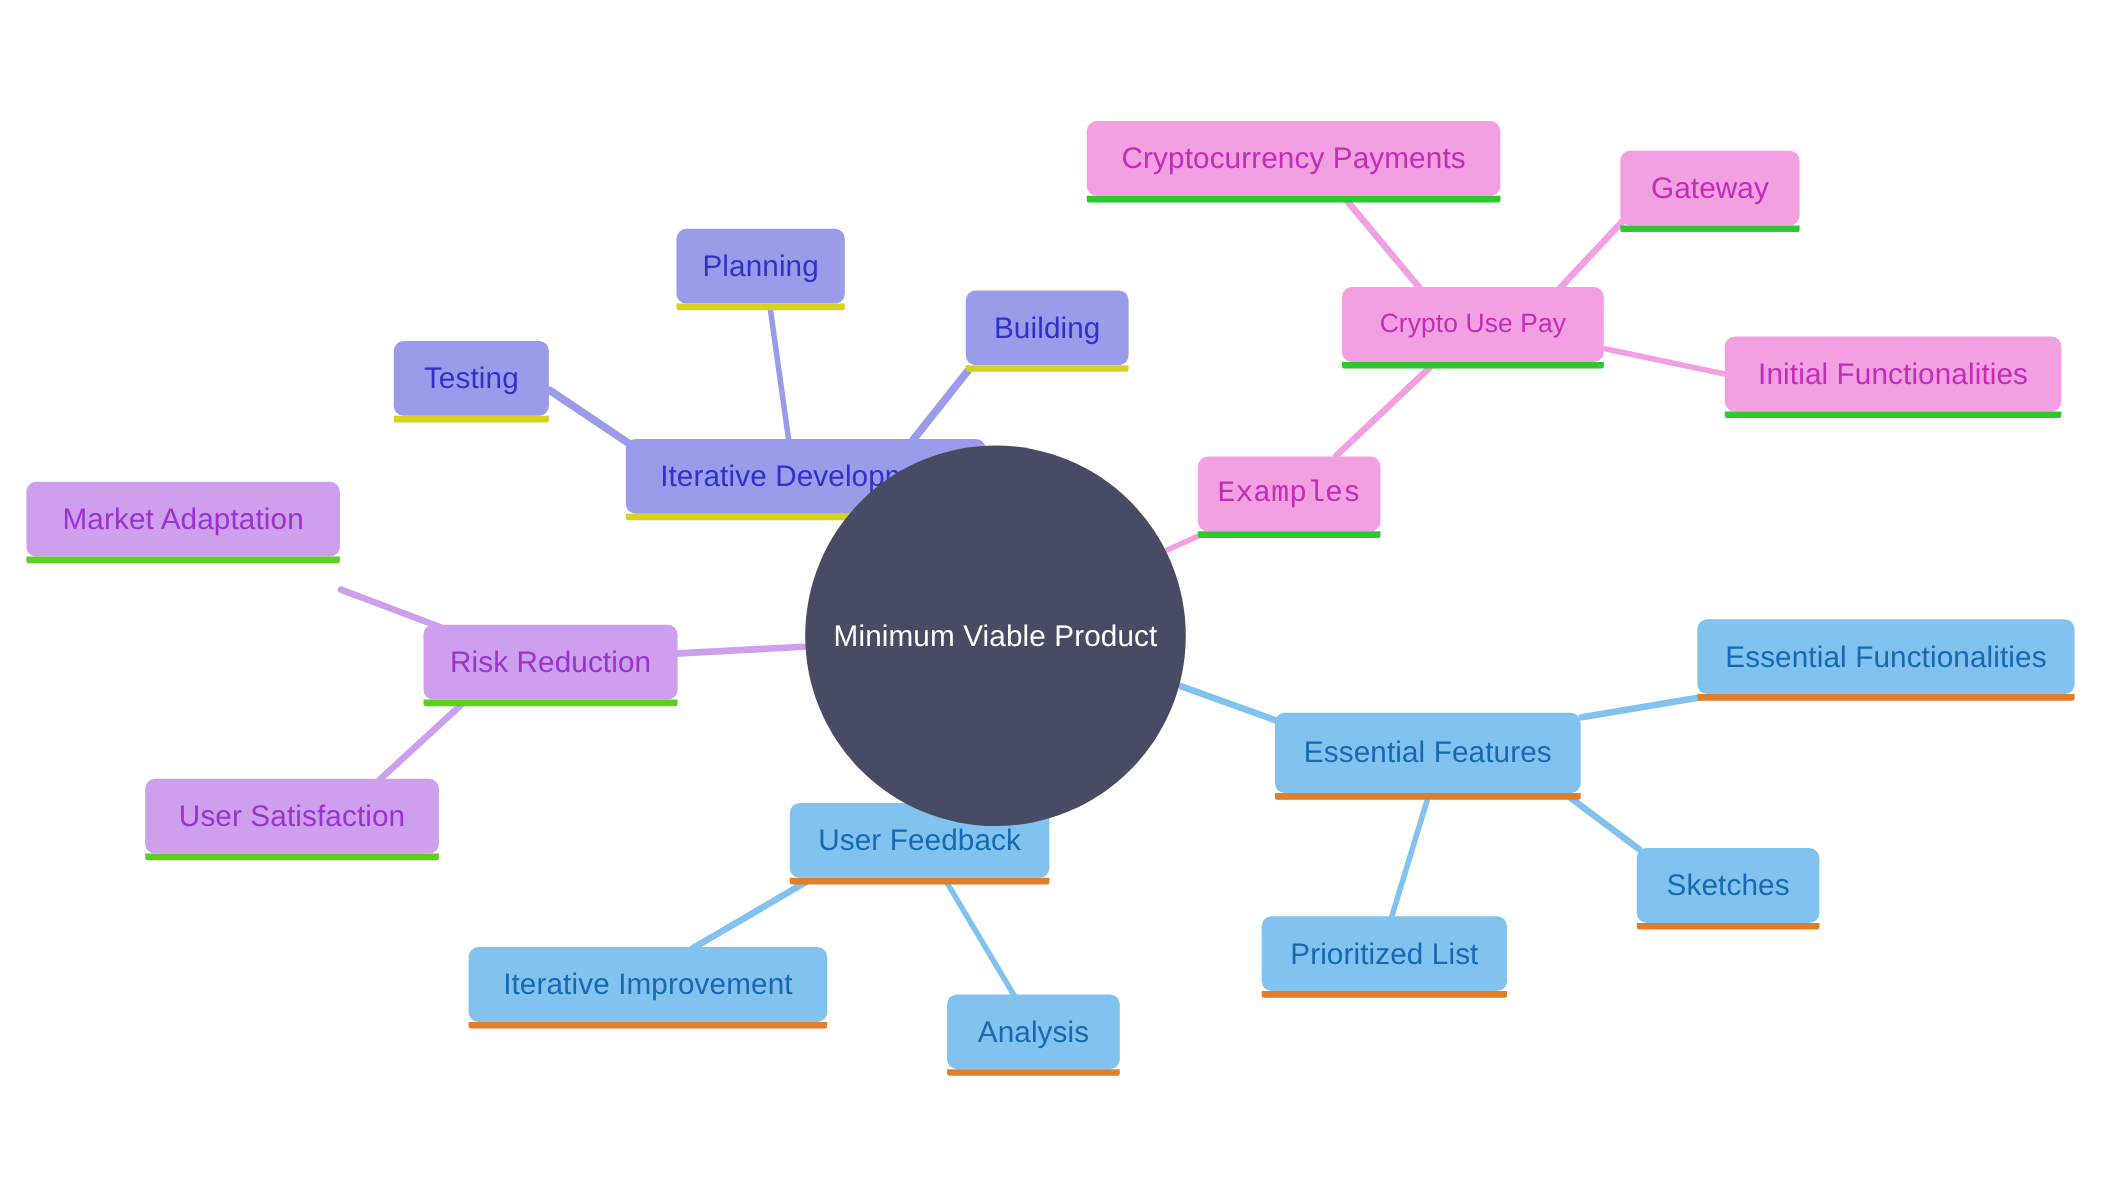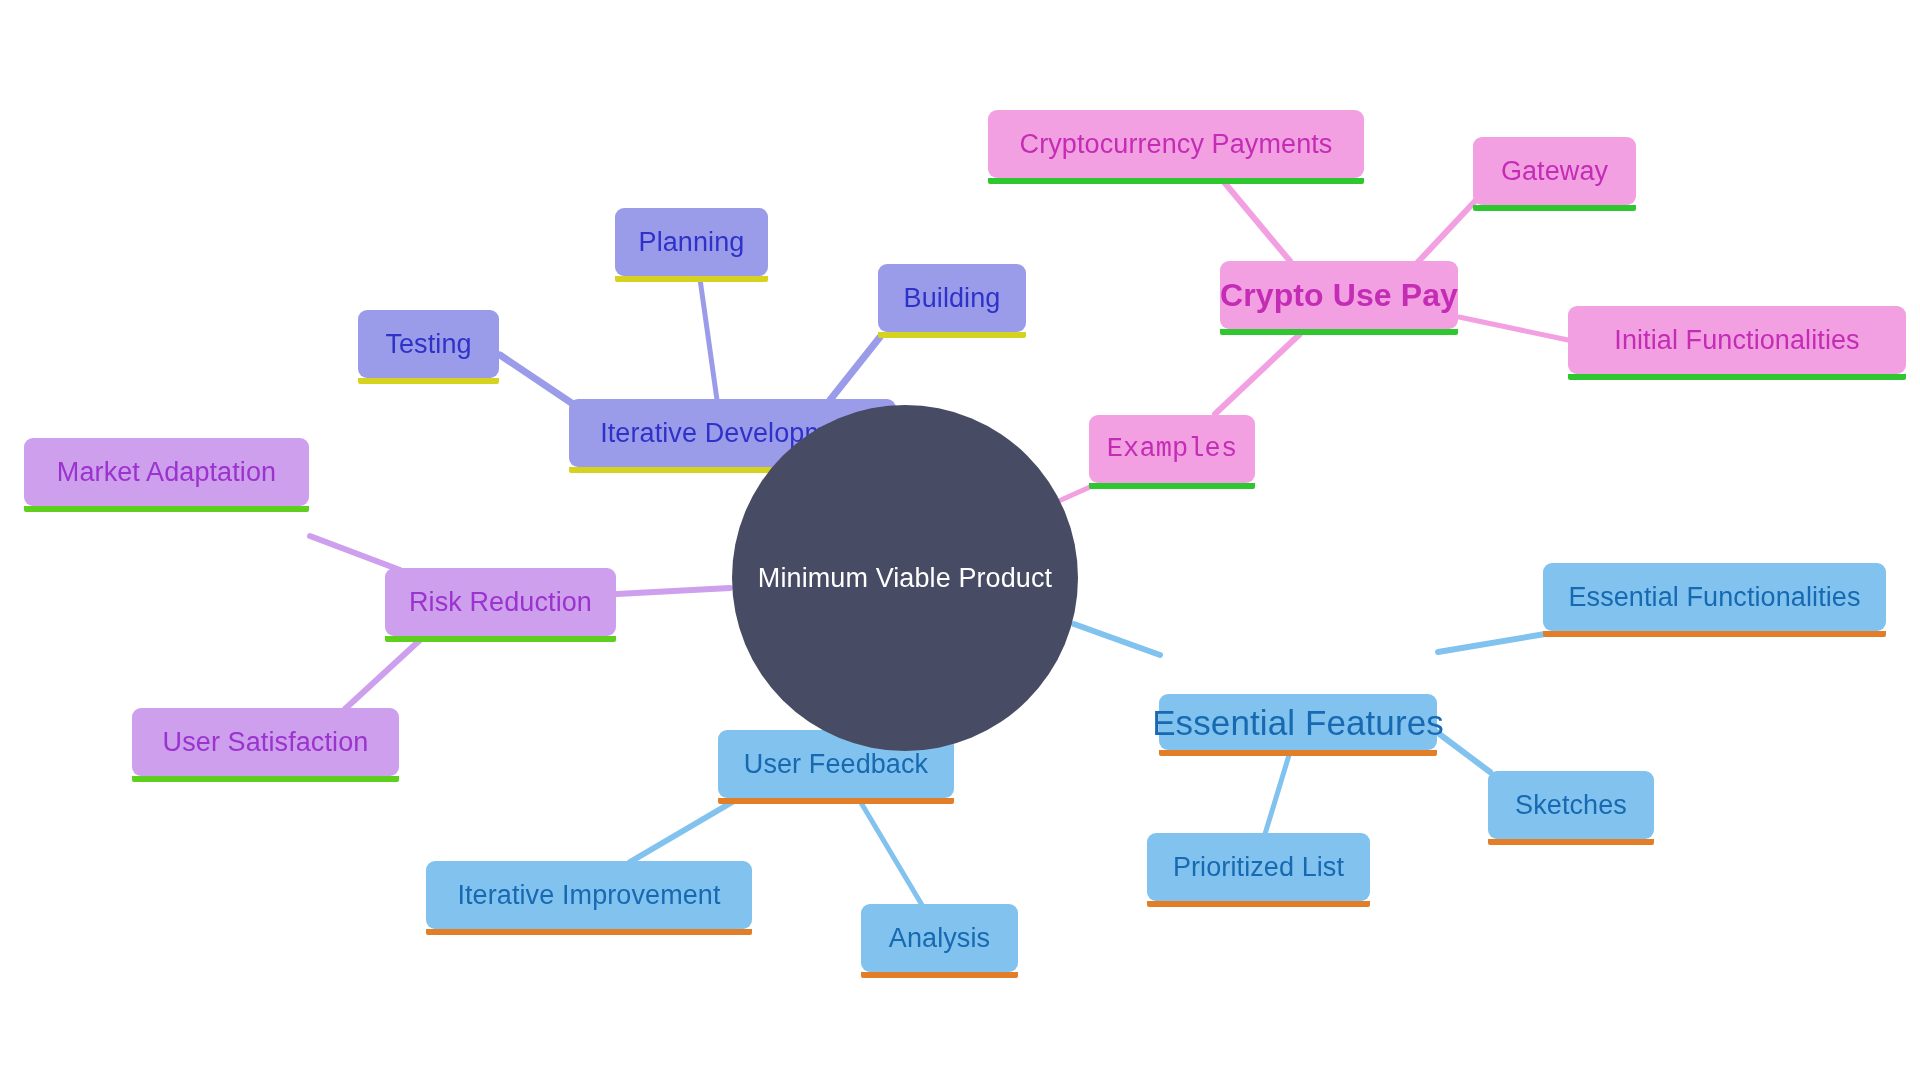--- a/index.html
+++ b/index.html
@@ -116,45 +116,45 @@
       </div>
       <div class="node bar indigo" style="left: 615px; top: 208px; width: 153px; height: 68px; font-size: 27px;">
         <span class="node-label">Planning</span>
       </div>
       <div class="node bar indigo" style="left: 358px; top: 310px; width: 141px; height: 68px; font-size: 27px;">
         <span class="node-label">Testing</span>
       </div>
       <div class="node bar indigo" style="left: 878px; top: 264px; width: 148px; height: 68px; font-size: 27px;">
         <span class="node-label">Building</span>
       </div>
-      <div class="node bar pink" style="left: 1220px; top: 261px; width: 238px; height: 68px; font-size: 32px; font-weight: bold;">
+      <div class="node bar pink" style="left: 1220px; top: 261px; width: 238px; height: 68px; font-size: 24px;">
         <span class="node-label">Crypto Use Pay</span>
       </div>
       <div class="node bar pink" style="left: 988px; top: 110px; width: 376px; height: 68px; font-size: 27px;">
         <span class="node-label">Cryptocurrency Payments</span>
       </div>
       <div class="node bar pink" style="left: 1473px; top: 125px; width: 163px; height: 68px; font-size: 27px; margin-top: 12px;">
         <span class="node-label">Gateway</span>
       </div>
-      <div class="node bar pink" style="left: 1568px; top: 306px; width: 338px; height: 68px; font-size: 27px;">
+      <div class="node bar pink" style="left: 1568px; top: 306px; width: 306px; height: 68px; font-size: 27px;">
         <span class="node-label">Initial Functionalities</span>
       </div>
       <div class="node bar pink" style="left: 1089px; top: 415px; width: 166px; height: 68px; font-size: 27px; font-family: Liberation Mono, monospace;">
         <span class="node-label">Examples</span>
       </div>
       <div class="node bar purple" style="left: 385px; top: 568px; width: 231px; height: 68px; font-size: 27px;">
         <span class="node-label">Risk Reduction</span>
       </div>
       <div class="node bar purple" style="left: 24px; top: 438px; width: 285px; height: 68px; font-size: 27px;">
         <span class="node-label">Market Adaptation</span>
       </div>
       <div class="node bar purple" style="left: 132px; top: 708px; width: 267px; height: 68px; font-size: 27px;">
         <span class="node-label">User Satisfaction</span>
       </div>
-      <div class="node bar sky" style="left: 1159px; top: 648px; width: 278px; height: 56px; font-size: 35px; margin-top: 46px;">
+      <div class="node bar sky" style="left: 1159px; top: 648px; width: 278px; height: 73px; font-size: 27px;">
         <span class="node-label">Essential Features</span>
       </div>
       <div class="node bar sky" style="left: 1543px; top: 563px; width: 343px; height: 68px; font-size: 27px;">
         <span class="node-label">Essential Functionalities</span>
       </div>
       <div class="node bar sky" style="left: 1488px; top: 771px; width: 166px; height: 68px; font-size: 27px;">
         <span class="node-label">Sketches</span>
       </div>
       <div class="node bar sky" style="left: 1147px; top: 833px; width: 223px; height: 68px; font-size: 27px;">
         <span class="node-label">Prioritized List</span>

